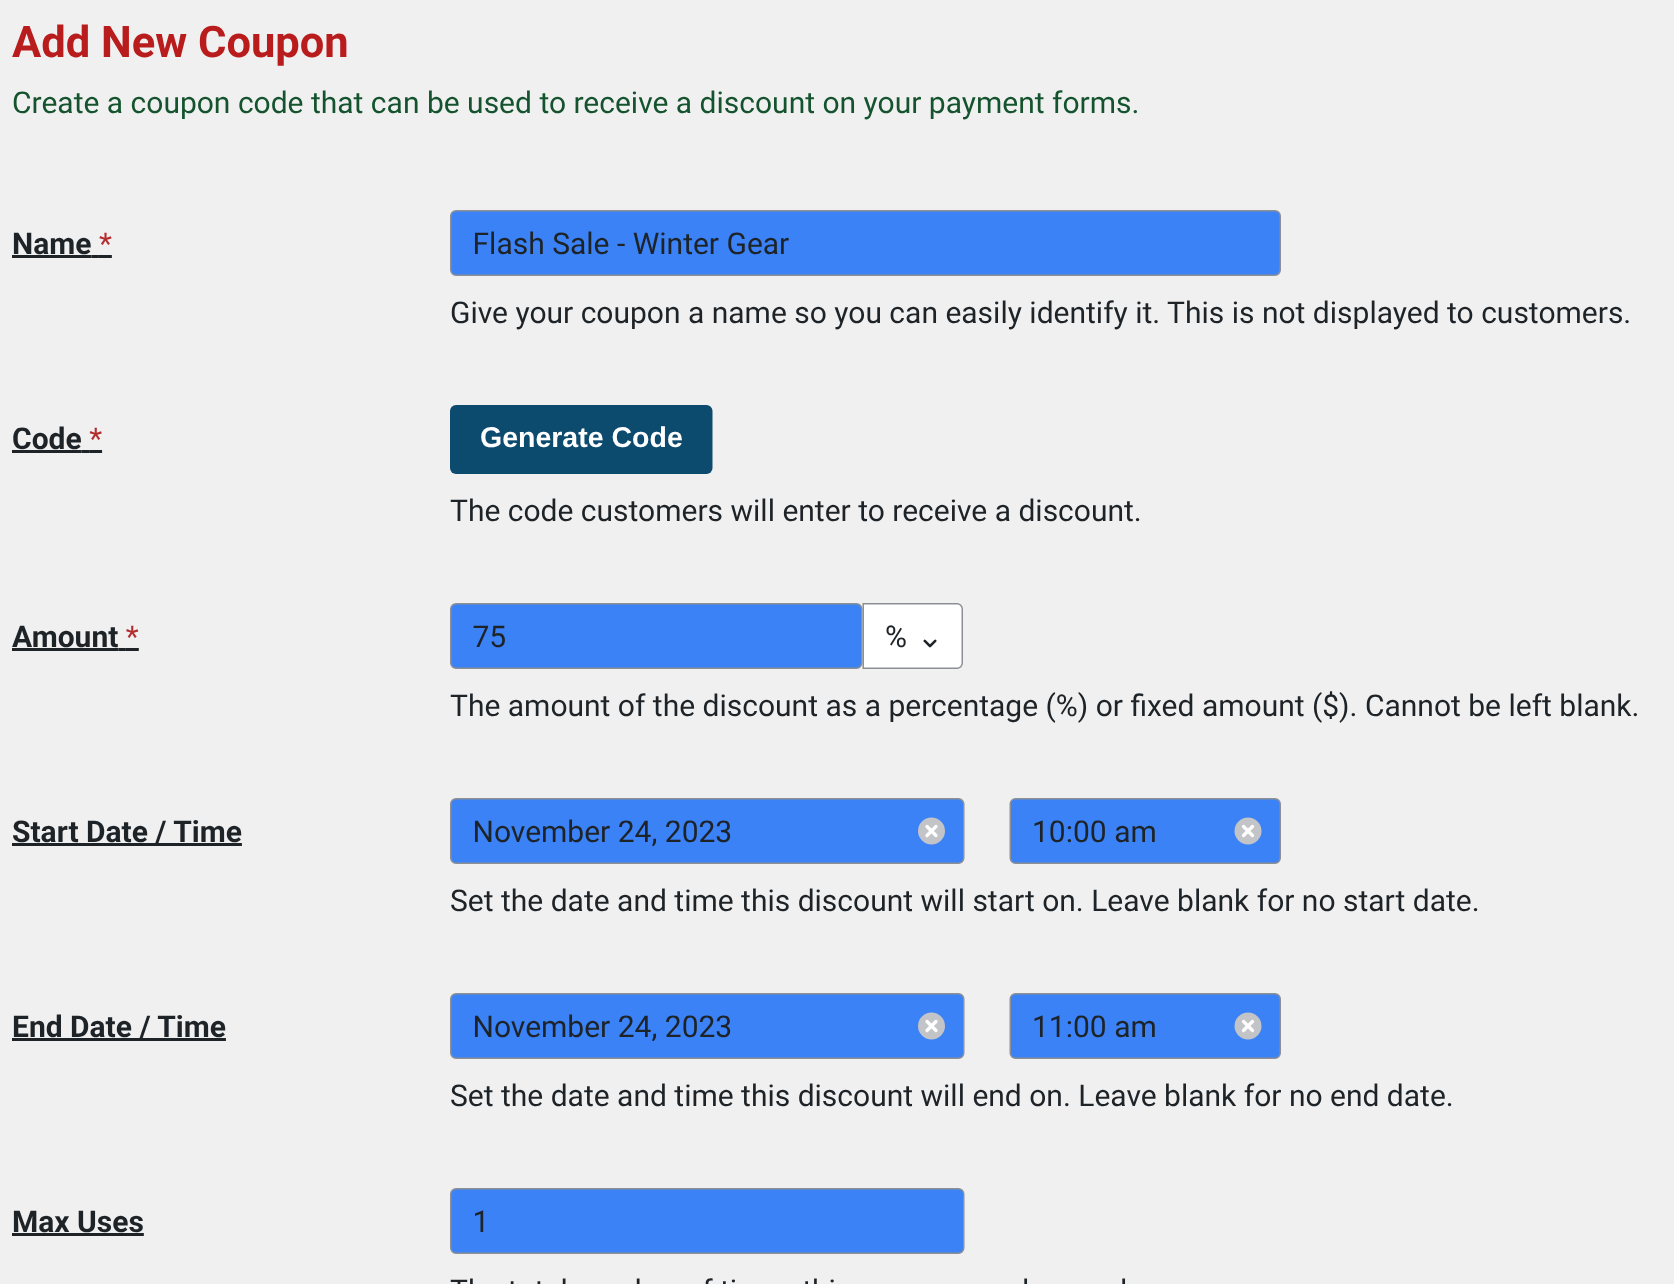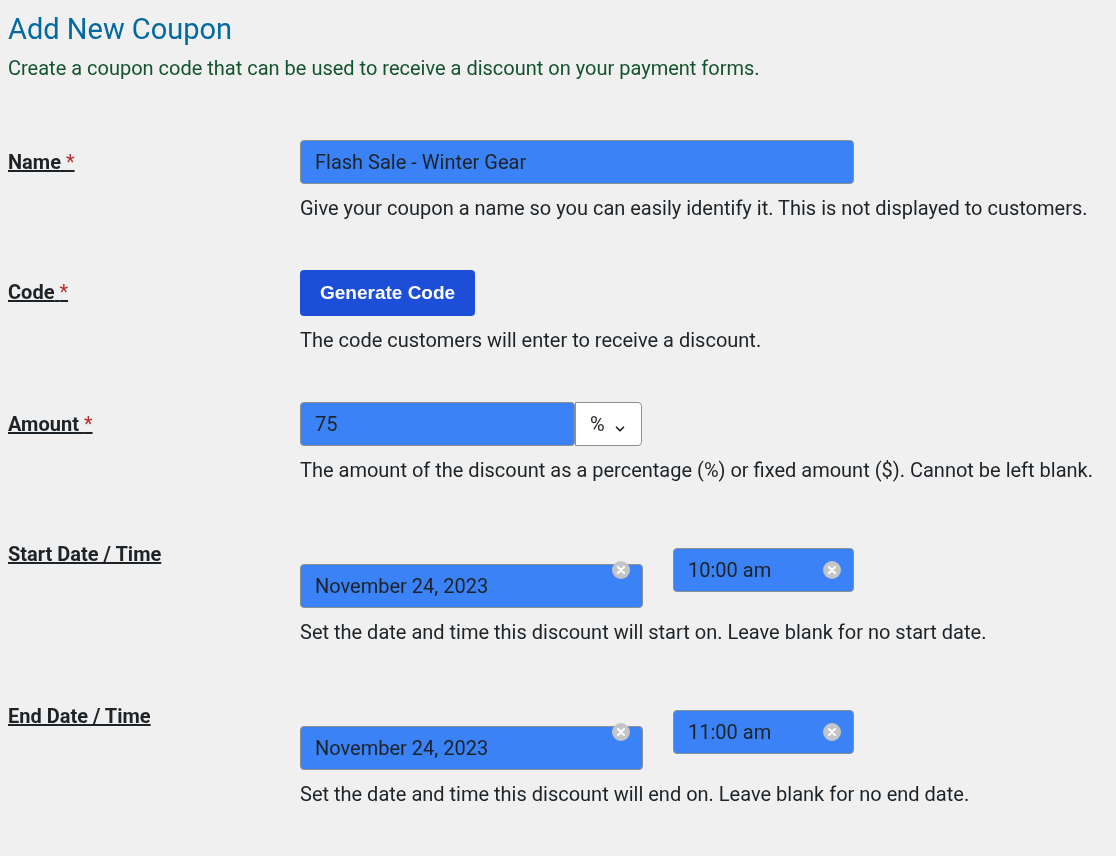--- a/index.html
+++ b/index.html
@@ -10,23 +10,23 @@
   body {
     font-family: -apple-system, BlinkMacSystemFont, "Segoe UI", Roboto, Helvetica, Arial, sans-serif;
     background: #f0f0f1;
     color: #1d2327;
     padding: 12px 8px 30px 8px;
     width: 1116px;
     font-size: 20px;
   }
   .page-title {
     font-size: 29px;
-    font-weight: 400;
+    font-weight: 700;
     margin-bottom: 10px;
-    color: #0369a1;
+    color: #b91c1c;
   }
   .page-desc {
     font-size: 20px;
     color: #14532d;
     margin-bottom: 60px;
   }
   .form-row {
     display: flex;
     align-items: flex-start;
     margin-bottom: 50px;
@@ -71,21 +71,21 @@
   }
   .code-row {
     display: flex;
     align-items: center;
     gap: 30px;
   }
   .code-input {
     width: 343px;
   }
   .btn-primary {
-    background: #1d4ed8;
+    background: #0c4a6e;
     color: #fff;
     border: none;
     font-size: 19px;
     font-weight: 700;
     padding: 12px 20px;
     border-radius: 4px;
     cursor: pointer;
     text-align: right;
   }
   .amount-row {
@@ -120,21 +120,20 @@
     align-items: center;
     gap: 30px;
   }
   .date-wrap, .time-wrap {
     position: relative;
     display: inline-block;
   }
   .date-input {
     width: 343px;
     padding-right: 44px;
-    margin-top: 32px;
   }
   .time-input {
     width: 181px;
     padding-right: 44px;
   }
   .clear-icon {
     position: absolute;
     right: 12px;
     top: 50%;
     transform: translateY(-50%);

